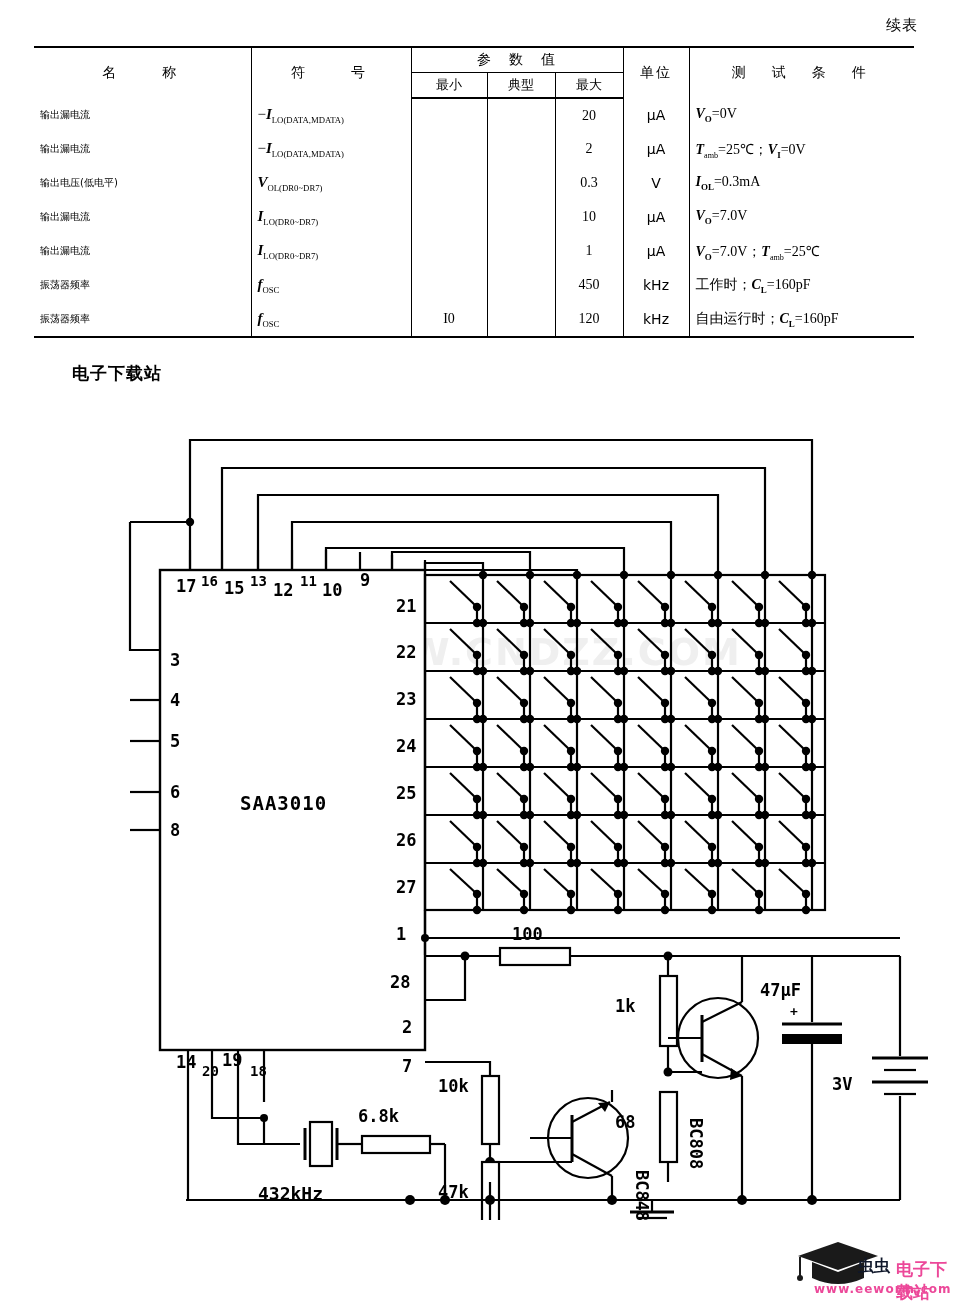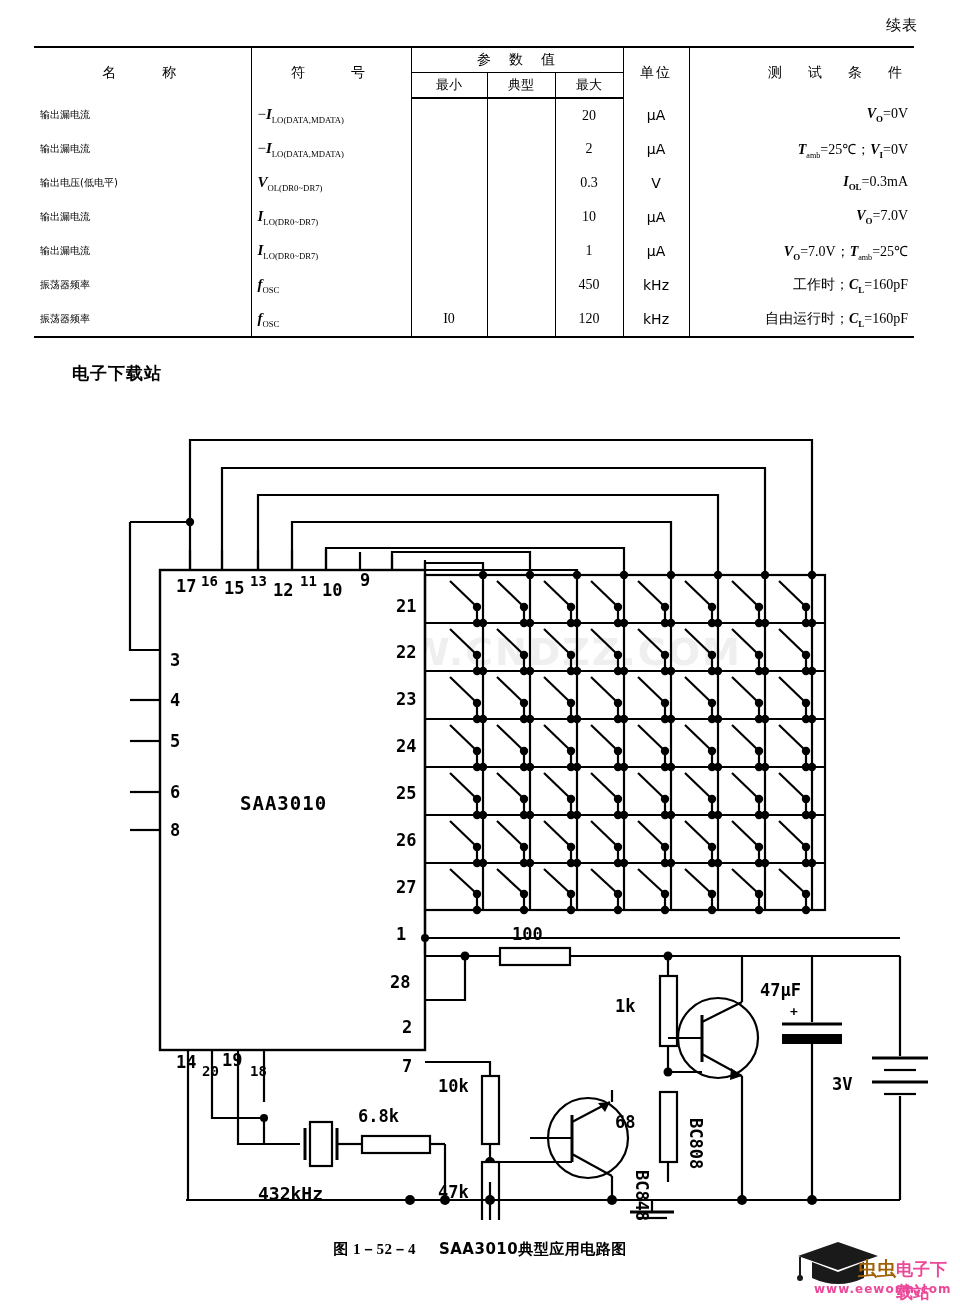--- a/index.html
+++ b/index.html
@@ -55,21 +55,21 @@
     border-top: 2.5px solid #000;
   }
   table.spec tr.head-bot td {
     border-bottom: 2.5px solid #000;
     font-family: Liberation Serif, serif;
   }
   table.spec tr.last td {
     border-bottom: 2.5px solid #000;
   }
   td.nb-l { border-left: none !important; margin-top: 28px; }
-  td.nb-r { border-right: none !important; text-align: right; }
+  td.nb-r { border-right: none !important; }
 
   .hcell {
     text-align: center;
     font-family: "DejaVu Sans", sans-serif;
     font-weight: bold;
     font-size: 14px;
     letter-spacing: 6px;
     padding: 6px 2px;
   }
   .hcell.tight { letter-spacing: 2px; }
@@ -201,22 +201,22 @@
     top: 1238px;
     width: 165px;
     height: 62px;
   }
   .logo-cn {
     position: absolute;
     left: 66px;
     top: 18px;
     font-family: "DejaVu Sans", sans-serif;
     font-weight: bold;
-    font-size: 19px;
-    color: #a16207;
+    font-size: 16px;
+    color: #0f172a;
     letter-spacing: 0px;
   }
   .logo-cn2 {
     position: absolute;
     left: 104px;
     top: 20px;
     font-family: "DejaVu Sans", sans-serif;
     font-weight: bold;
     font-size: 17px;
     color: #ec4899;
@@ -849,25 +849,20 @@
       <text class="comp" x="358" y="722">6.8k</text>
       <line class="w" x1="430" y1="744" x2="445" y2="744"></line>
       <path class="w" d="M445,744 L445,800"></path>
       <circle class="node" cx="445" cy="800" r="5"></circle>
 
       <path class="w" d="M264,744 L264,744"></path>
     </svg>
   </div>
 
 
-  <div class="caption">
-    <span class="fig-num">图 1－52－4</span>
-    <span>&nbsp;&nbsp;</span>
-    <span>SAA3010典型应用电路图</span>
-  </div>
 
   <div class="logo">
     <svg width="165" height="62" viewBox="0 0 165 62" xmlns="http://www.w3.org/2000/svg">
       <polygon points="6,18 46,4 86,18 46,32" fill="#1a1a1a"></polygon>
       <path d="M20,24 L20,40 Q46,52 72,40 L72,24 L46,34 Z" fill="#1a1a1a"></path>
       <line x1="8" y1="19" x2="8" y2="38" stroke="#1a1a1a" stroke-width="2"></line>
       <circle cx="8" cy="40" r="3" fill="#1a1a1a"></circle>
     </svg>
     <div class="logo-cn">虫虫</div>
     <div class="logo-cn2">电子下载站</div>

